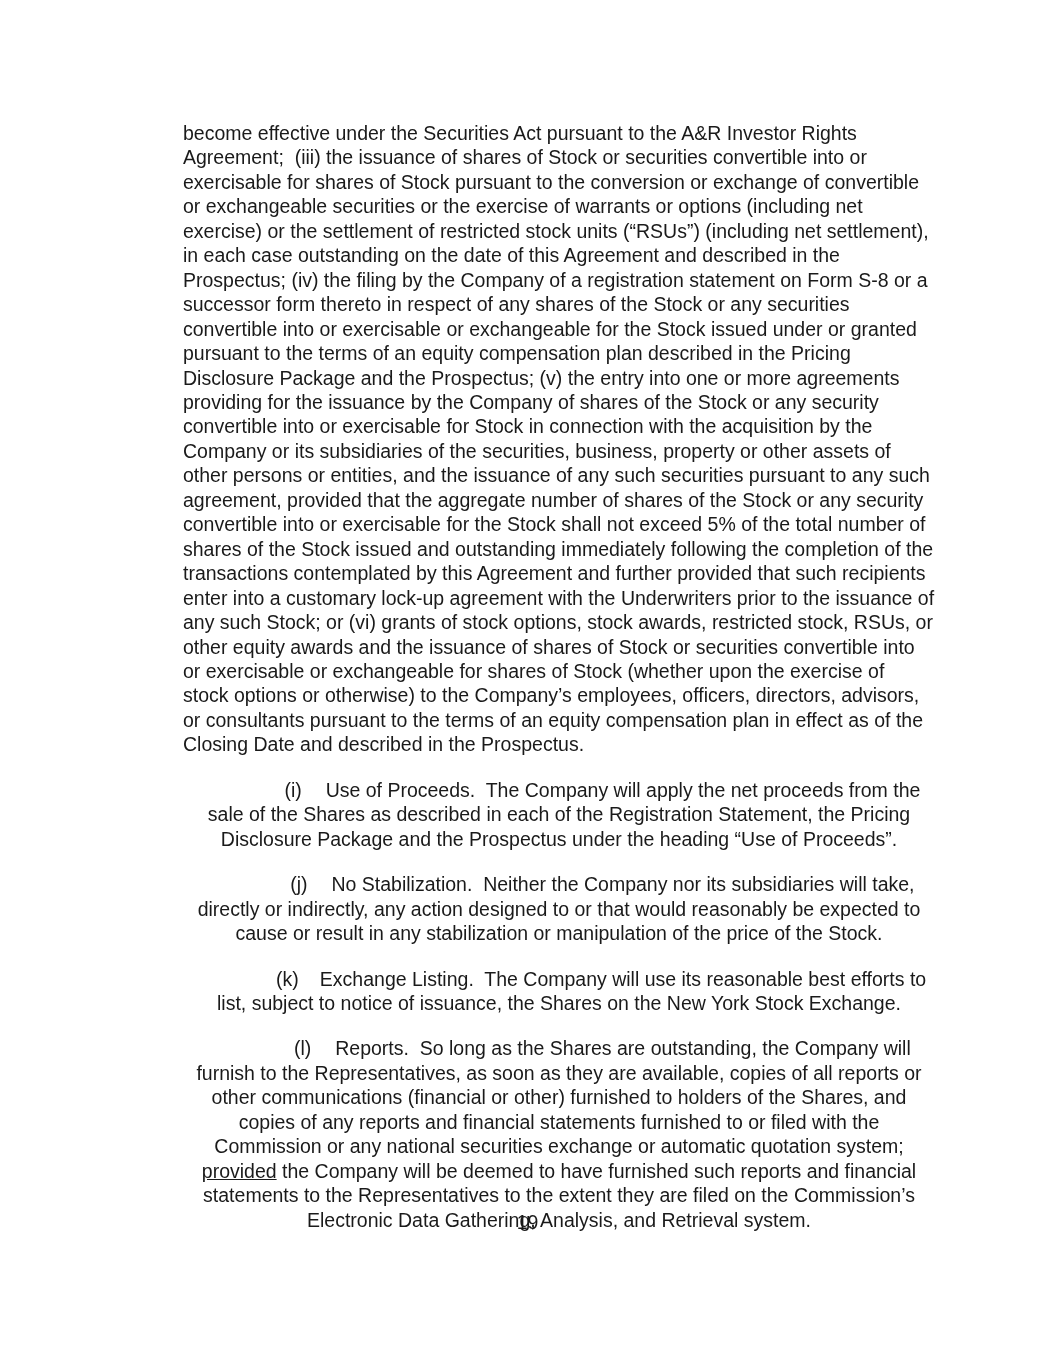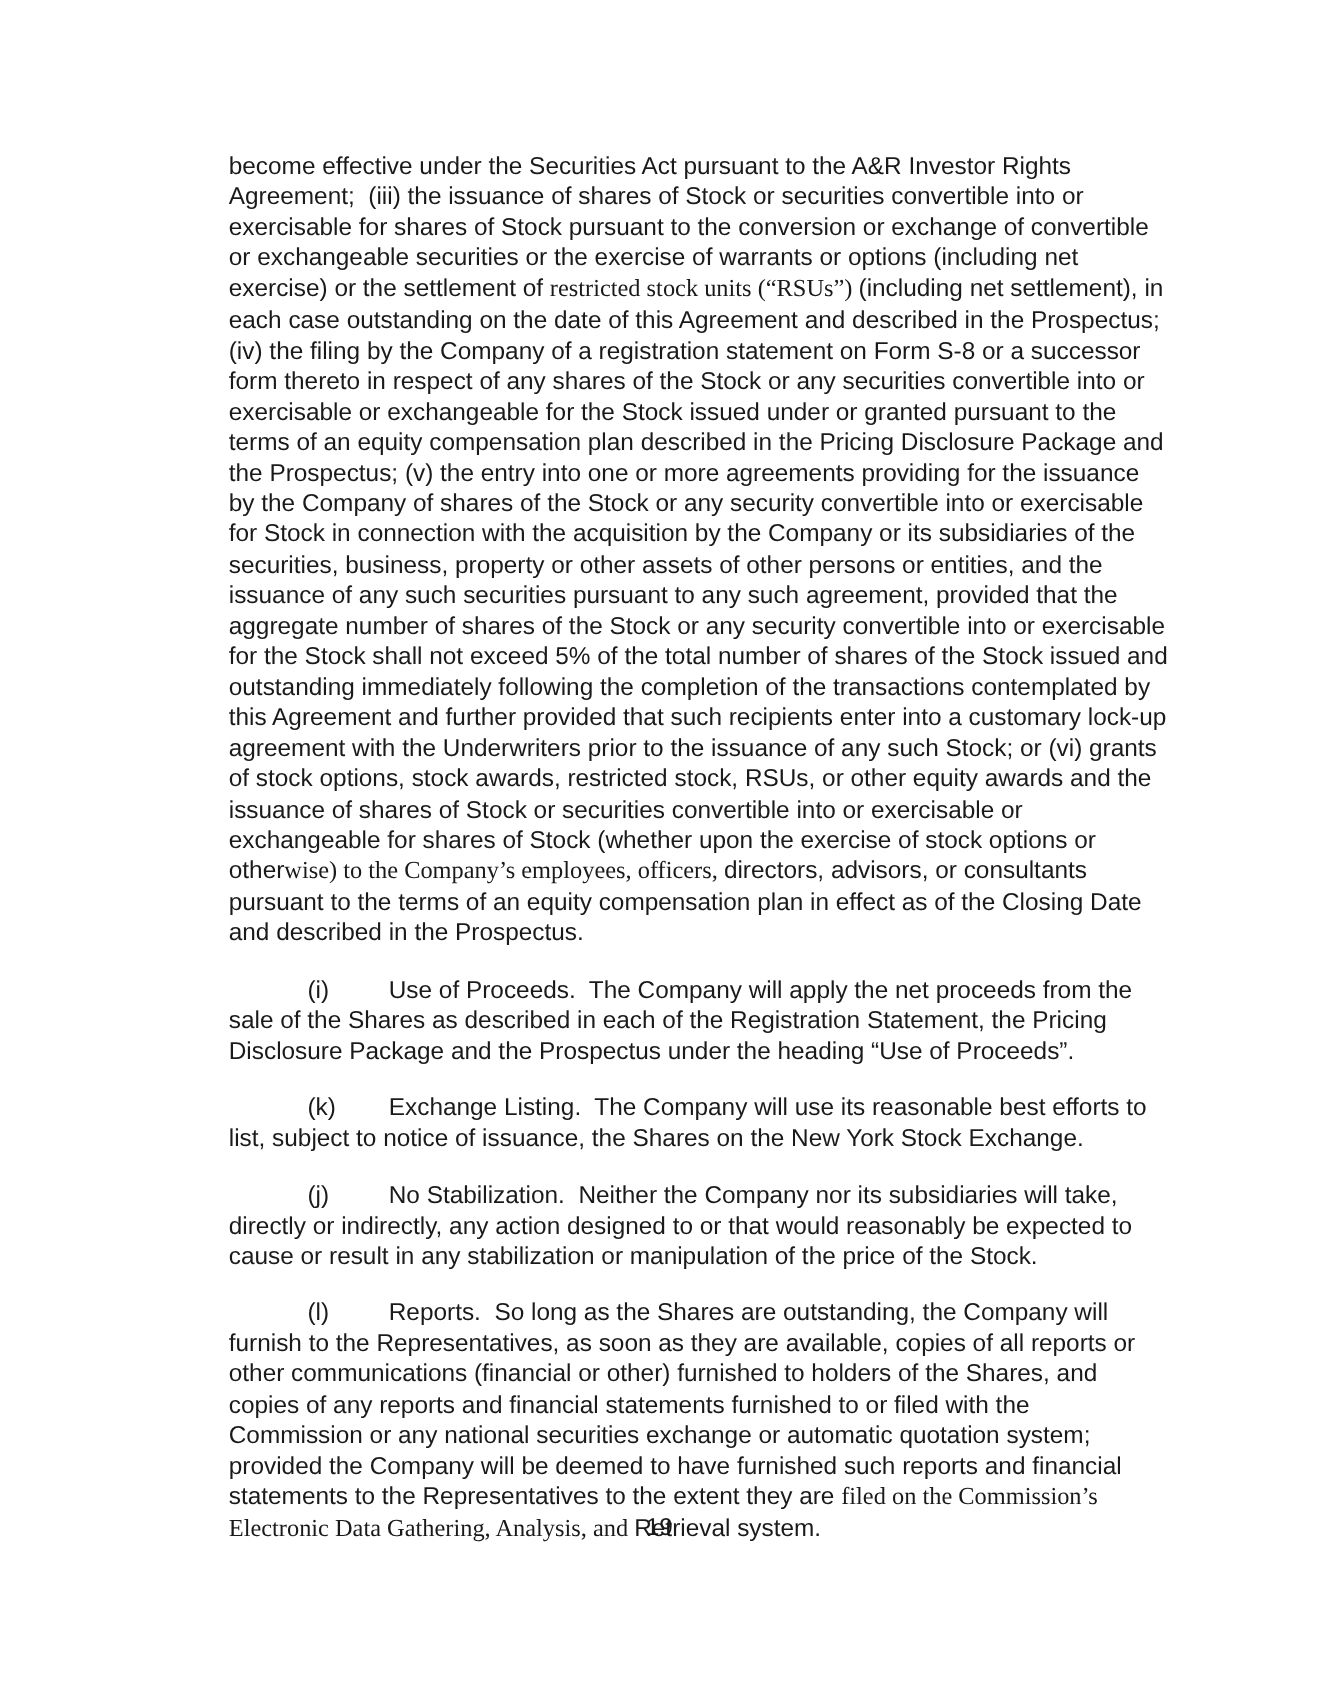--- a/index.html
+++ b/index.html
@@ -24,46 +24,48 @@
     font-size: 19.5px;
     line-height: 24.45px;
     text-align: left;
   }
   .para {
     margin: 0 0 21px 0;
     white-space: pre-wrap;
   }
   .para-labeled {
     text-indent: 63px;
+    text-align: center;
   }
   .para-label {
     display: inline-block;
     width: 65px;
     text-indent: 0;
   }
   .seg-serif {
-    font-family: Liberation Serif, serif;
+    font-family: Liberation Sans, sans-serif;
   }
   .seg-underline {
+    text-decoration: underline;
   }
   .page-number {
     position: absolute;
     left: 0;
     top: 1211px;
     width: 100%;
     text-align: center;
     font-size: 19.5px;
     color: #1a1a1a;
   }
 </style>
 </head>
 <body>
 
 <div class="page">
   <div class="text-block">
       <p class="para"><span class="seg">become effective under the Securities Act pursuant to the A&amp;R Investor Rights Agreement;  (iii) the issuance of shares of Stock or securities convertible into or exercisable for shares of Stock pursuant to the conversion or exchange of convertible or exchangeable securities or the exercise of warrants or options (including net exercise) or the settlement of </span><span class="seg seg-serif">restricted stock units (“RSUs”) </span><span class="seg">(including net settlement), in each case outstanding on the date of this Agreement and described in the Prospectus; (iv) the filing by the Company of a registration statement on Form S-8 or a successor form thereto in respect of any shares of the Stock or any securities convertible into or exercisable or exchangeable for the Stock issued under or granted pursuant to the terms of an equity compensation plan described in the Pricing Disclosure Package and the Prospectus; (v) the entry into one or more agreements providing for the issuance by the Company of shares of the Stock or any security convertible into or exercisable for Stock in connection with the acquisition by the Company or its subsidiaries of the securities, business, property or other assets of other persons or entities, and the issuance of any such securities pursuant to any such agreement, provided that the aggregate number of shares of the Stock or any security convertible into or exercisable for the Stock shall not exceed 5% of the total number of shares of the Stock issued and outstanding immediately following the completion of the transactions contemplated by this Agreement and further provided that such recipients enter into a customary lock-up agreement with the Underwriters prior to the issuance of any such Stock; or (vi) grants of stock options, stock awards, restricted stock, RSUs, or other equity awards and the issuance of shares of Stock or securities convertible into or exercisable or exchangeable for shares of Stock (whether upon the exercise of stock options or other</span><span class="seg seg-serif">wise) to the Company’s employees, officers, </span><span class="seg">directors, advisors, or consultants pursuant to the terms of an equity compensation plan in effect as of the Closing Date and described in the Prospectus.</span></p>
       <p class="para para-labeled"><span class="para-label">(i)</span><span class="seg">Use of Proceeds.  The Company will apply the net proceeds from the sale of the Shares as described in each of the Registration Statement, the Pricing Disclosure Package and the Prospectus under the heading “Use of Proceeds”.</span></p>
+      <p class="para para-labeled"><span class="para-label">(j)</span><span class="seg">No Stabilization.  Neither the Company nor its subsidiaries will take, directly or indirectly, any action designed to or that would reasonably be expected to cause or result in any stabilization or manipulation of the price of the Stock.</span></p>
       <p class="para para-labeled"><span class="para-label">(k)</span><span class="seg">Exchange Listing.  The Company will use its reasonable best efforts to list, subject to notice of issuance, the Shares on the New York Stock Exchange.</span></p>
-      <p class="para para-labeled"><span class="para-label">(j)</span><span class="seg">No Stabilization.  Neither the Company nor its subsidiaries will take, directly or indirectly, any action designed to or that would reasonably be expected to cause or result in any stabilization or manipulation of the price of the Stock.</span></p>
       <p class="para para-labeled"><span class="para-label">(l)</span><span class="seg">Reports.  So long as the Shares are outstanding, the Company will furnish to the Representatives, as soon as they are available, copies of all reports or other communications (financial or other) furnished to holders of the Shares, and copies of any reports and financial statements furnished to or filed with the Commission or any national securities exchange or automatic quotation system; </span><span class="seg seg-underline">provided</span><span class="seg"> the Company will be deemed to have furnished such reports and financial statements to the Representatives to the extent they are </span><span class="seg seg-serif">filed on the Commission’s Electronic Data Gathering, Analysis, and </span><span class="seg">Retrieval system.</span></p>
     </div>
   <div class="page-number">19</div>
 </div>
 
 </body></html>

